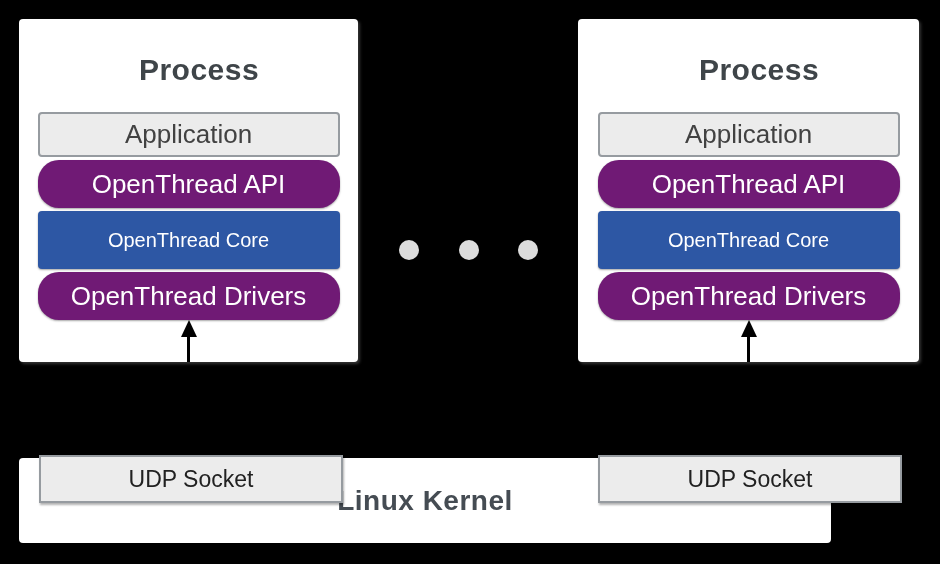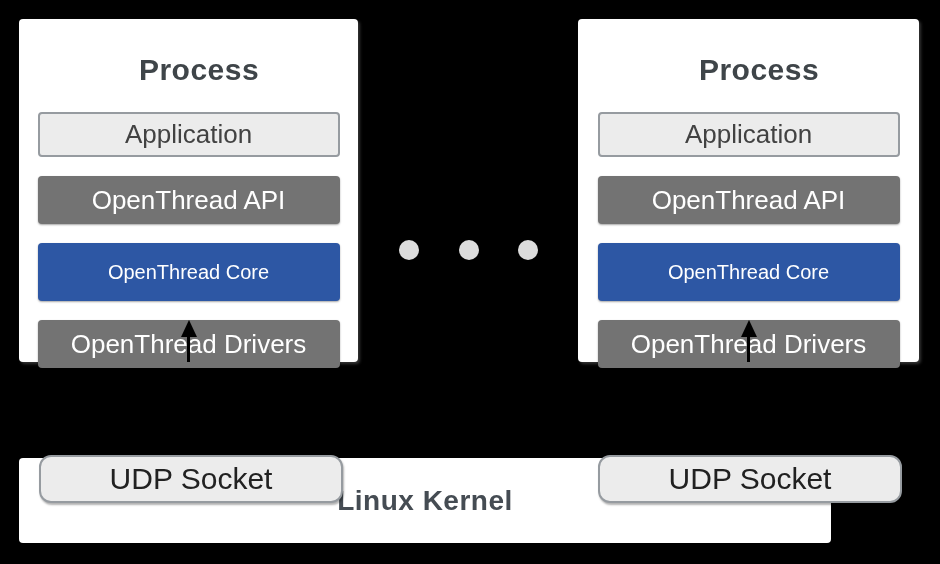--- a/index.html
+++ b/index.html
@@ -42,39 +42,40 @@
 
   .layer-stack {
     position: absolute;
     top: 93px;
     left: 50%;
     transform: translateX(-50%);
     width: 302px;
   }
   .layer {
     border-radius: 4px;
-    margin-bottom: 19px;
+    margin-bottom: 3px;
     display: flex;
     align-items: center;
     justify-content: center;
     box-sizing: border-box;
   }
   .layer.gray {
     height: 45px;
     background: #ececec;
     border: 2px solid #969ba0;
     color: #424242;
     font-size: 26px;
   }
   .layer.cyan {
     height: 48px;
-    background: #737373;
+    background: #701a75;
     color: #ffffff;
     font-size: 26px;
     box-shadow: 0 1px 2px rgba(0,0,0,0.35);
+    border-radius: 21px;
   }
   .layer.blue {
     height: 58px;
     background: #2d57a4;
     color: #ffffff;
     font-size: 20px;
     box-shadow: 0 1px 2px rgba(0,0,0,0.35);
   }
 
   
@@ -142,25 +143,25 @@
     color: #454c53;
     letter-spacing: 0.5px;
   }
   .udp-socket {
     position: absolute;
     top: -3px;
     width: 300px;
     height: 44px;
     background: #ececec;
     border: 2px solid #969ba0;
-    border-radius: 12px;
+    border-radius: 0;
     display: flex;
     align-items: center;
     justify-content: center;
-    font-size: 30px;
+    font-size: 23px;
     color: #212121;
     box-shadow: 1px 2px 2px rgba(0,0,0,0.3);
   }
   .udp-socket.left  { left: 20px; }
   .udp-socket.right { left: 579px; }
 </style>
 </head>
 <body>
 
 <div class="process-card left">

